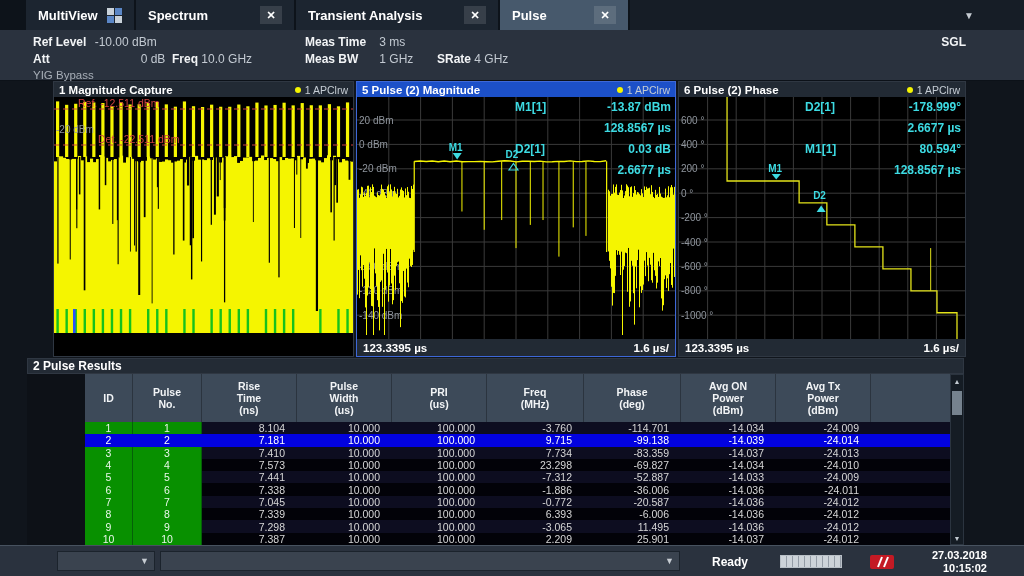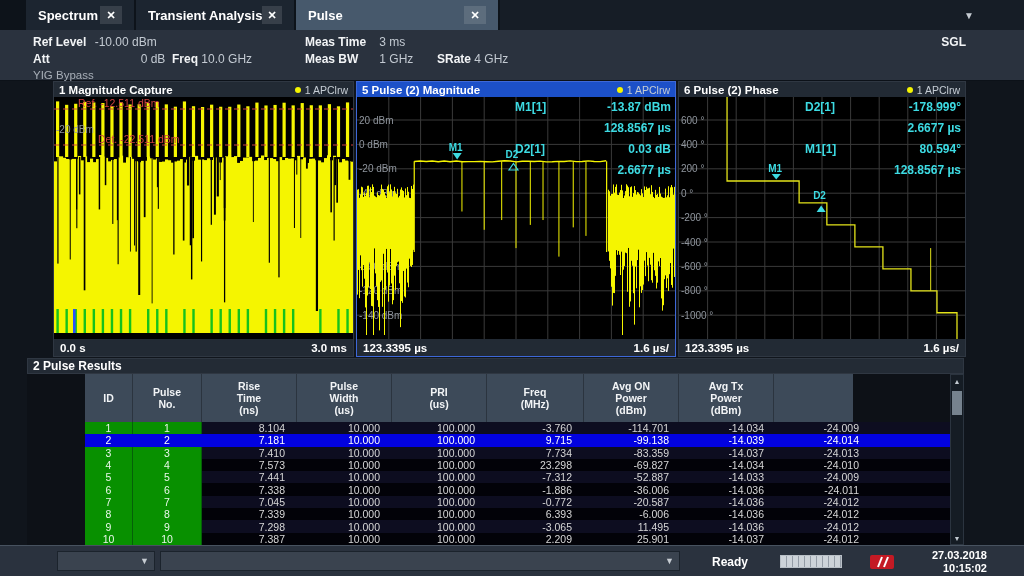--- a/index.html
+++ b/index.html
@@ -90,20 +90,29 @@
   .sb-datetime{position:absolute;right:37px;top:3px;text-align:right;font-size:11px;font-weight:bold;color:#fff;line-height:13px}
 </style>
 </head>
 <body>
 
 <div class="screen">
 
   <header class="tabbar">
     <div class="tab-lead"></div>
     <div class="tabs" id="tab-strip">
+        <div class="tab">
+          <span class="tab-label">MultiView</span>
+          <span class="grid-icon">
+            <i></i>
+            <i></i>
+            <i></i>
+            <i></i>
+          </span>
+        </div>
         <div class="tab">
           <span class="tab-label">Spectrum</span>
           <span class="tab-close">✕</span>
         </div>
         <div class="tab">
           <span class="tab-label">Transient Analysis</span>
           <span class="tab-close">✕</span>
         </div>
         <div class="tab active">
           <span class="tab-label">Pulse</span>
@@ -362,24 +371,20 @@
             <rect x="283.27878787878785" y="212" width="2.4" height="24" fill="#15c21c"></rect>
             <rect x="292.3393939393939" y="212" width="2.4" height="24" fill="#15c21c"></rect>
             <rect x="19" y="212" width="2.6" height="24" fill="#2c50ff"></rect>
             <line x1="0" y1="12" x2="299" y2="12" stroke="#cc4040" stroke-width="1" stroke-dasharray="5 4"></line>
             <text x="24" y="9.5" fill="#cc4040" font-size="10.5">Ref. -12.511 dBm</text>
             <text x="2" y="36" fill="#8f959d" font-size="10">-20 dBm</text>
             <line x1="0" y1="48" x2="299" y2="48" stroke="#cc4040" stroke-width="1" stroke-dasharray="5 4"></line>
             <text x="44" y="45.5" fill="#cc4040" font-size="10.5">Det. -22.511 dBm</text>
           </svg>
       </div>
-      <div class="panel-footer">
-        <span>0.0 s</span>
-        <span>3.0 ms</span>
-      </div>
     </section>
 
     <section class="panel selected" id="panel-magnitude">
       <div class="panel-header">
         <span>5 Pulse (2) Magnitude</span>
         <span class="trace-badge">
           <span class="trace-dot"></span>
           <span>1 APClrw</span>
         </span>
       </div>
@@ -655,20 +660,22 @@
         <div class="th" style="width: 95px;">Rise
 Time
 (ns)</div>
         <div class="th" style="width: 95px;">Pulse
 Width
 (us)</div>
         <div class="th" style="width: 95px;">PRI
 (us)</div>
         <div class="th" style="width: 97px;">Freq
 (MHz)</div>
+        <div class="th" style="width: 97px;">Phase
+(deg)</div>
         <div class="th" style="width: 95px;">Avg ON
 Power
 (dBm)</div>
         <div class="th" style="width: 95px;">Avg Tx
 Power
 (dBm)</div>
         <div class="th" style="width: 79px;"></div>
       </div>
     <div class="tbody" id="tbody">
         <div class="tr odd">

